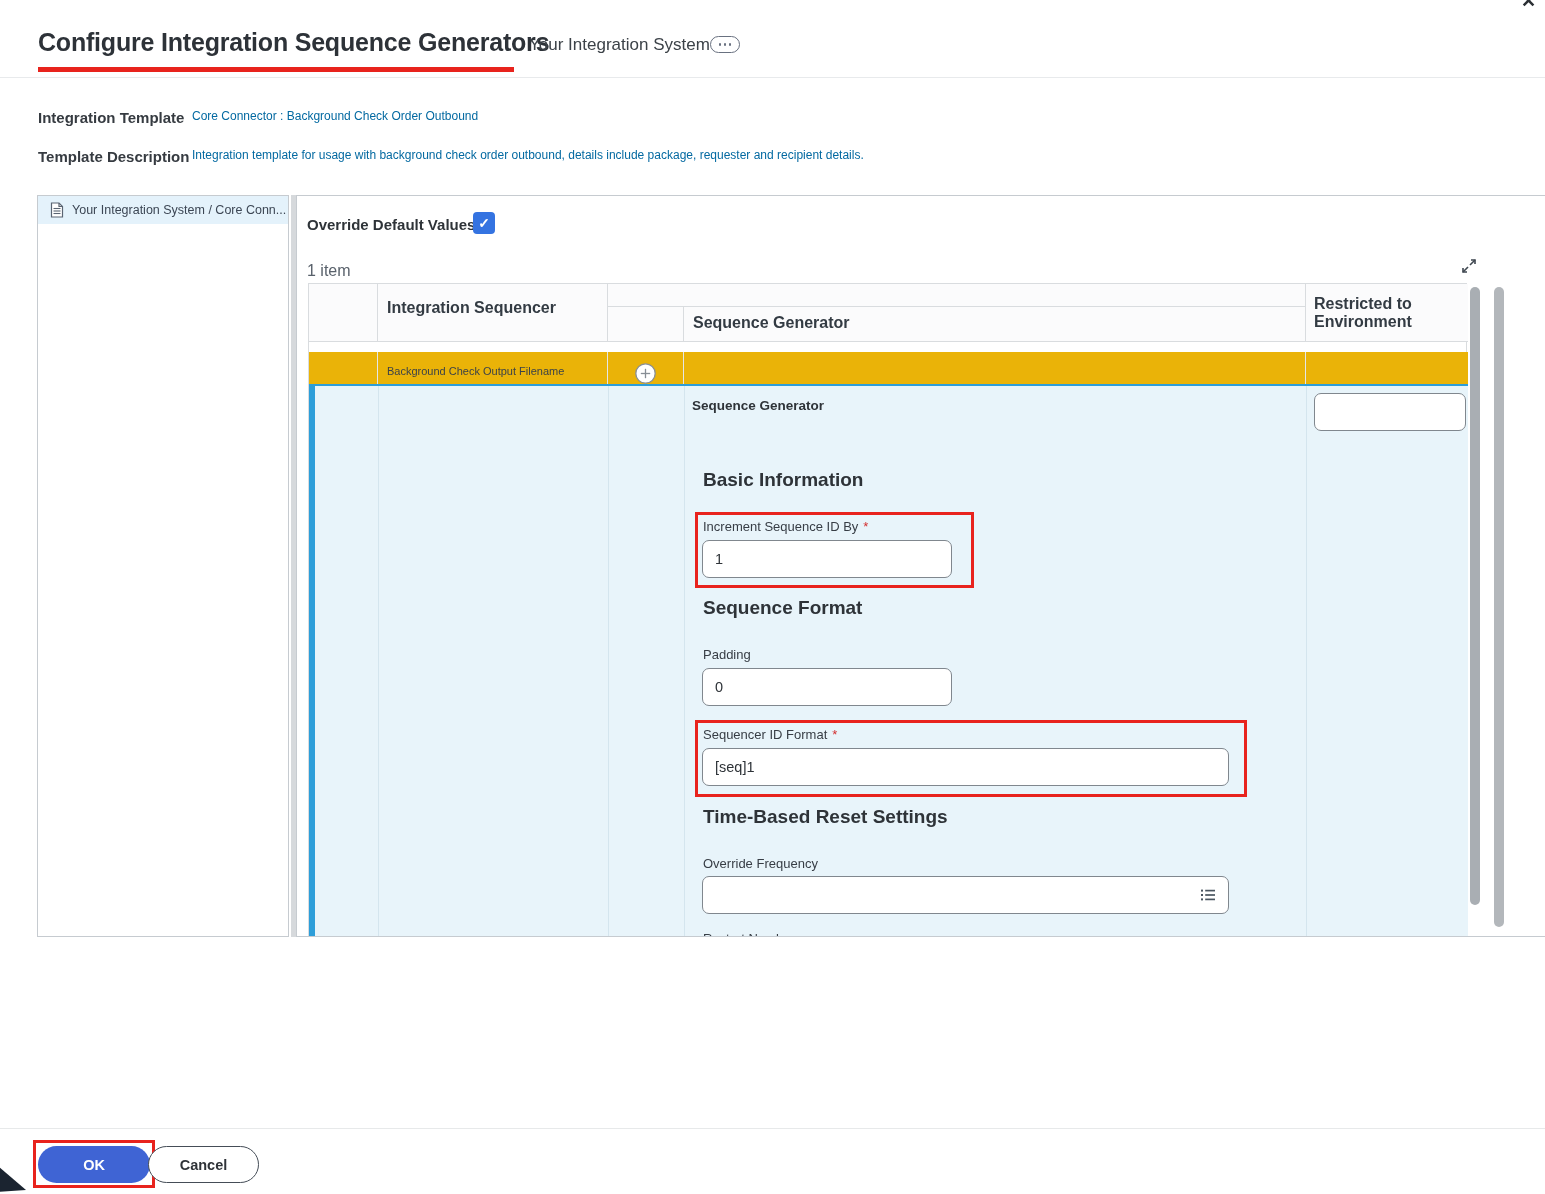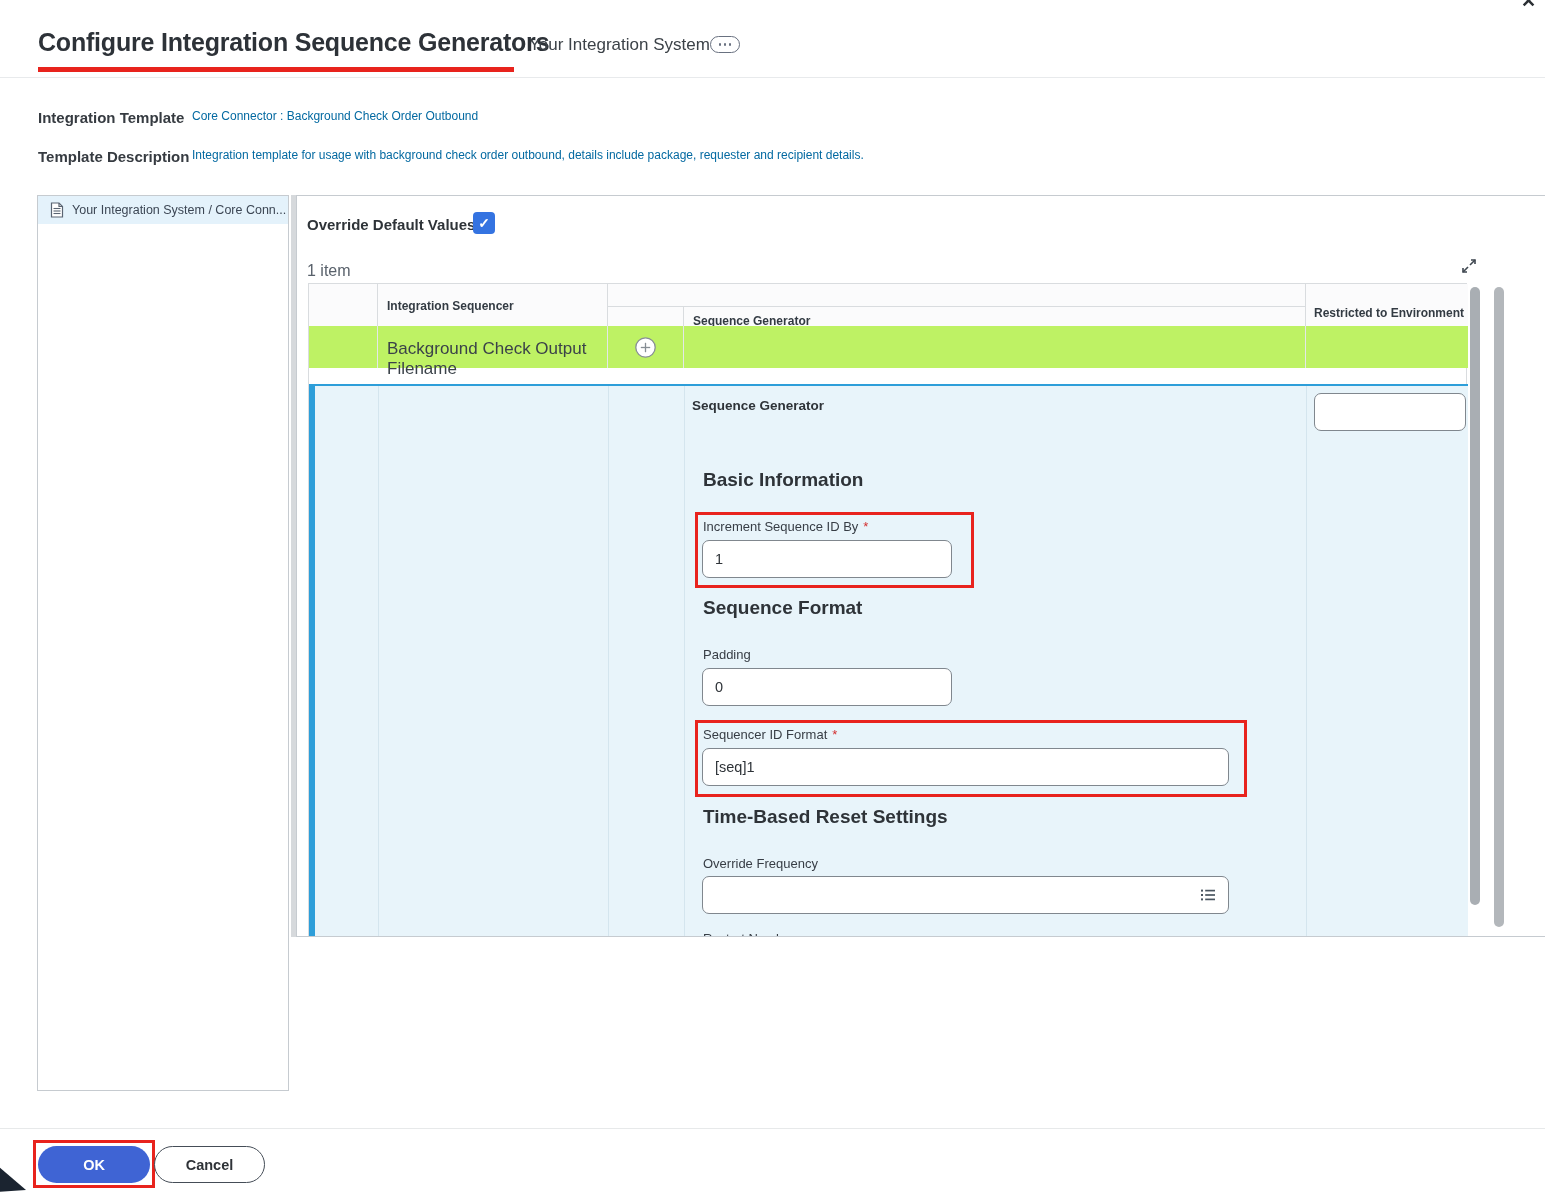--- a/index.html
+++ b/index.html
@@ -14,41 +14,41 @@
   .related-actions { position:absolute; left:710px; top:36px; width:30px; height:17px; border:1.6px solid #697180; border-radius:9px; display:flex; align-items:center; justify-content:center; gap:2.5px; background:#fff; }
   .related-actions i { width:2.6px; height:2.6px; border-radius:50%; background:#697180; }
   .header-divider { position:absolute; left:0; top:77px; width:1545px; height:1px; background:#e8eaec; }
 
   
   .meta-label { position:absolute; left:38px; font-size:15px; font-weight:700; color:#363b41; }
   .meta-value { position:absolute; left:192px; font-size:12px; color:#0369a1; }
   .row1 { top:109px; } .row2 { top:148px; }
 
   
-  .sidebar { position:absolute; left:37px; top:195px; width:252px; height:896px; border:1px solid #c6cbd0; background:#fff; }
+  .sidebar { position:absolute; left:37px; top:195px; width:252px; height:742px; border:1px solid #c6cbd0; background:#fff; }
   .sidebar-item { height:28px; background:#e4f2fb; display:flex; align-items:center; gap:8px; padding-left:12px; font-size:12.5px; color:#3c4654; white-space:nowrap; overflow:hidden; }
   .splitter { position:absolute; left:291px; top:195px; width:5px; height:742px; background:#d6d9dc; }
 
   
   .main-panel { position:absolute; left:296px; top:195px; width:1311px; height:742px; border:1px solid #c6cbd0; background:#fff; overflow:hidden; }
   .override-label { position:absolute; left:10px; top:20px; font-size:15px; font-weight:700; color:#2e3338; }
   .checkbox { position:absolute; left:176px; top:16px; width:22px; height:22px; border-radius:4px; background:#3473e1; color:#fff; font-size:14px; font-weight:700; display:flex; align-items:center; justify-content:center; }
   .item-count { position:absolute; left:10px; top:66px; font-size:16px; color:#59616b; }
   .expand-icon { position:absolute; left:1163px; top:61px; width:18px; height:18px; }
 
   
   .grid { position:absolute; left:11px; top:87px; width:1159px; height:653px; border:1px solid #d9dcdf; border-bottom:none; }
-  .hcell { position:absolute; background:#fbfbfc; border-right:1px solid #d9dcdf; border-bottom:1px solid #d9dcdf; font-size:12px; font-weight:700; color:#333b43; }
+  .hcell { position:absolute; background:#fbfbfc; border-right:1px solid #d9dcdf; border-bottom:1px solid #d9dcdf; font-size:16px; font-weight:700; color:#333b43; }
   .c0 { left:0; top:0; width:69px; height:58px; }
   .c1 { left:69px; top:0; width:230px; height:58px; padding:15px 8px 0 9px; }
   .cg { left:299px; top:0; width:698px; height:23px; }
   .c2 { left:299px; top:23px; width:76px; height:35px; border-bottom:1px solid #d9dcdf; }
   .c3 { left:375px; top:23px; width:622px; height:35px; padding:7px 8px 0 9px; border-bottom:1px solid #d9dcdf; }
   .c4 { left:997px; top:0; width:162px; height:58px; border-right:none; display:flex; align-items:center; padding-left:8px; }
-  .bcell { position:absolute; top:42px; height:42px; background:#bef264; border-right:1px solid #e4e7e9; font-size:17px; color:#3b4249; }
+  .bcell { position:absolute; top:68px; height:42px; background:#eab308; border-right:1px solid #e4e7e9; font-size:11px; color:#3b4249; }
   .b0 { left:0; width:69px; }
   .b1 { left:69px; width:230px; padding:13px 8px 0 9px; }
   .b2 { left:299px; width:76px; display:flex; align-items:center; justify-content:center; }
   .b3 { left:375px; width:622px; }
   .b4 { left:997px; width:162px; border-right:none; }
   .plus-btn { width:21px; height:21px; }
   .blue-line { position:absolute; left:0; top:100px; width:1159px; height:2px; background:#2d9ed9; }
 
   
   .expanded { position:absolute; left:0; top:102px; width:1159px; height:551px; background:#e8f4fa; overflow:hidden; }
@@ -67,21 +67,21 @@
 
   
   .vthumb { position:absolute; width:10px; border-radius:5px; }
   .thumb-inner { left:1173px; top:91px; height:618px; background:#a9aeb3; }
   .thumb-outer { left:1197px; top:91px; height:640px; background:#b3b7bb; }
 
   
   .footer-divider { position:absolute; left:0; top:1128px; width:1545px; height:1px; background:#e7e9ea; }
   .btn { position:absolute; top:1146px; height:37px; border-radius:18.5px; font-size:14.5px; display:flex; align-items:center; justify-content:center; cursor:pointer; font-family:"Liberation Sans", sans-serif; }
   .ok-btn { left:38px; width:112px; background:#3f64d4; color:#fff; font-weight:700; border:none;text-align:center; }
-  .cancel-btn { left:154px; width:111px; background:#fff; color:#2f3338; font-weight:600; border:1.6px solid #454d57; }
+  .cancel-btn { left:148px; width:111px; background:#fff; color:#2f3338; font-weight:600; border:1.6px solid #454d57; }
   .ok-annotation { left:33px; top:1140px; width:122px; height:48px; }
   .cursor-shape { position:absolute; left:-4px; top:1164px; }
 </style>
 </head>
 <body>
 
 <div class="stage">
 
   <span class="close-x">✕</span>
 

